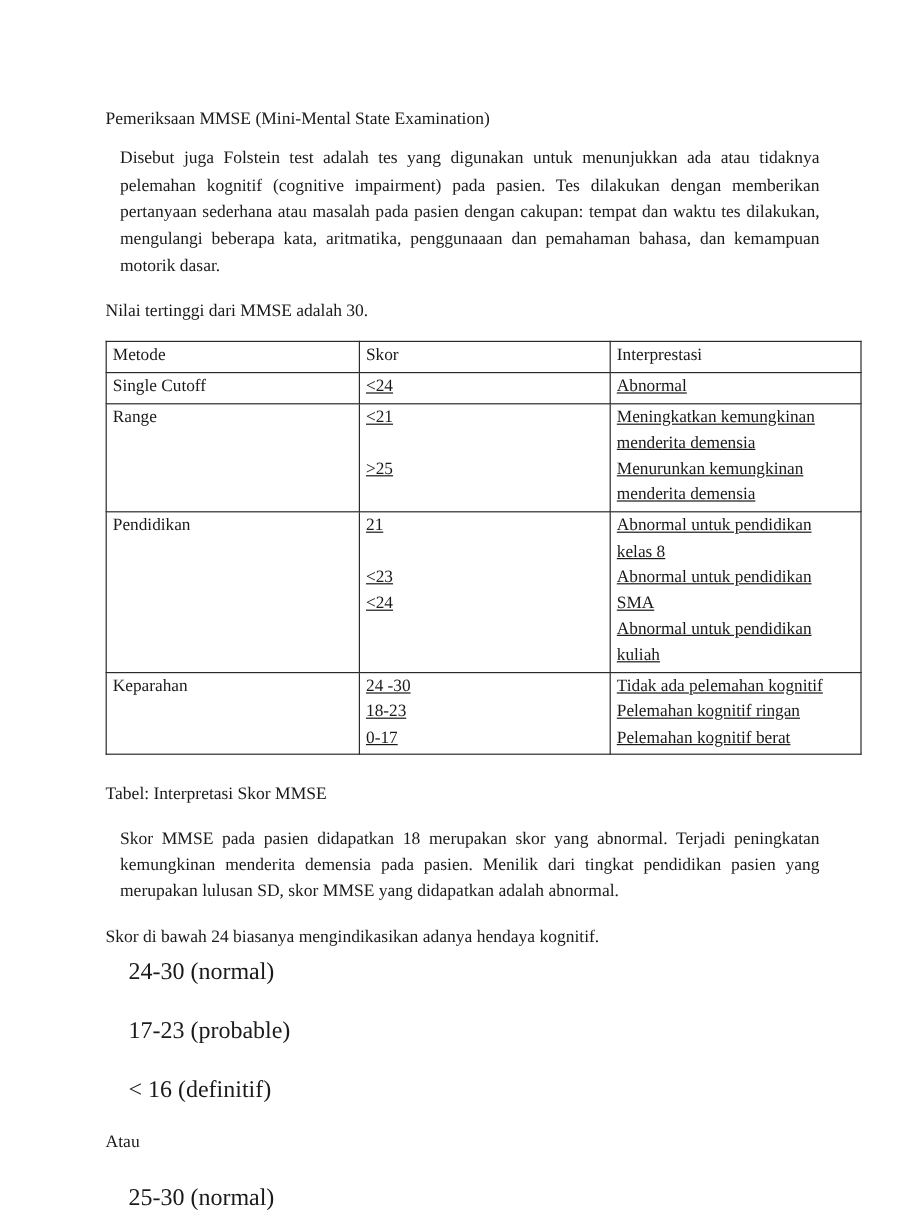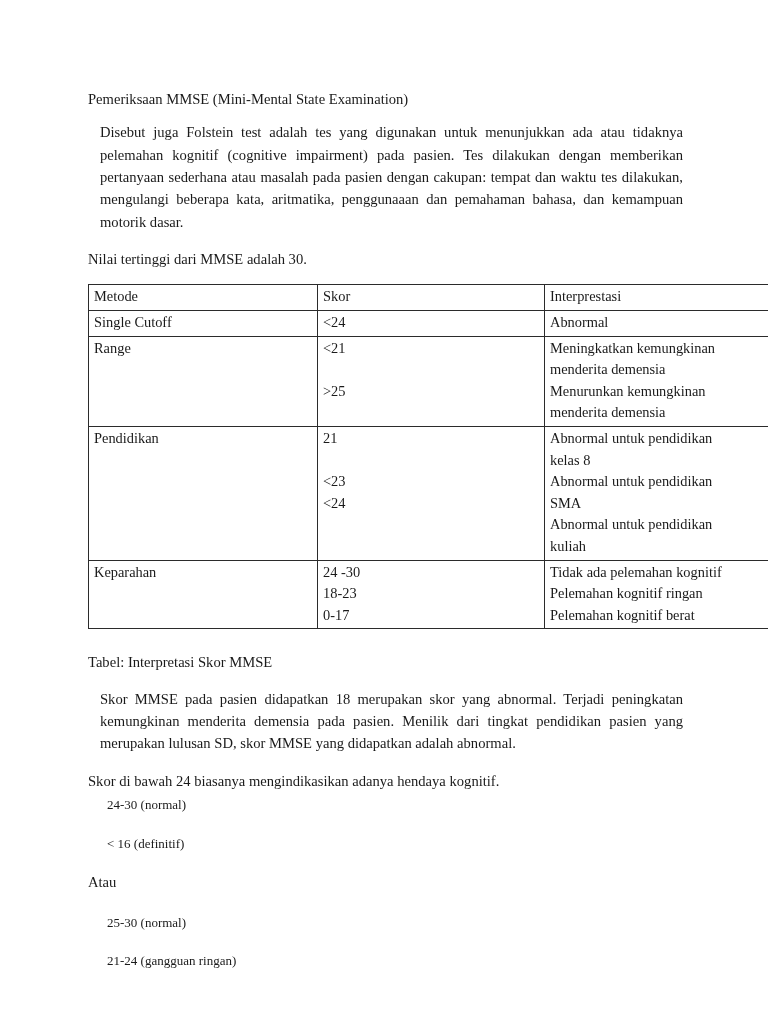--- a/index.html
+++ b/index.html
@@ -49,41 +49,41 @@
     border-collapse: collapse;
     width: 602px;
     margin: 4px 0 22px 0;
     table-layout: fixed;
     font-size: 14.4px;
     line-height: 1.5;
   }
   table.mmse td {
     border: 1px solid #2b2b2b;
     vertical-align: top;
-    padding: 1px 21px 2px 5px;
+    padding: 1px 3px 2px 5px;
   }
   table.mmse td.c1 { width: 202px; }
   table.mmse td.c2 { width: 200px; margin-top: 39px; }
   table.mmse td.c3 { width: 200px; }
 
   td.justify {
     text-align: justify;
     text-justify: inter-word;
   }
   td.justify .lastline {
     text-align: left;
   }
   .blankline { display: block; height: 1.5em; }
-  .linerow { display: block; }
+  .linerow { display: block; text-decoration: underline; }
 
   
   .indent-item {
     margin: 0 0 19px 0;
     padding-left: 19px;
-    font-size: 13px;
+    font-size: 20px;
     line-height: 1.5;
   }
   .plainline {
     margin: 0 0 19px 0;
     font-size: 14.6px;
     line-height: 1.5;
   }
 </style>
 </head>
 <body>
@@ -168,20 +168,21 @@
       </tbody>
     </table>
 
     <p class="single">Tabel: Interpretasi Skor MMSE</p>
 
     <p class="para">Skor MMSE pada pasien didapatkan 18 merupakan skor yang abnormal. Terjadi peningkatan kemungkinan menderita demensia pada pasien. Menilik dari tingkat pendidikan pasien yang merupakan lulusan SD, skor MMSE yang didapatkan adalah abnormal.</p>
 
     <p class="single" style="margin-bottom:3px;">Skor di bawah 24 biasanya mengindikasikan adanya hendaya kognitif.</p>
 
     <div class="indent-item">24-30 (normal)</div>
+    <div class="indent-item">17-23 (probable)</div>
     <div class="indent-item">&lt; 16 (definitif)</div>
 
     <div class="plainline">Atau</div>
 
     <div class="indent-item">25-30 (normal)</div>
     <div class="indent-item">21-24 (gangguan ringan)</div>
 
   </div>
 </div>
 

